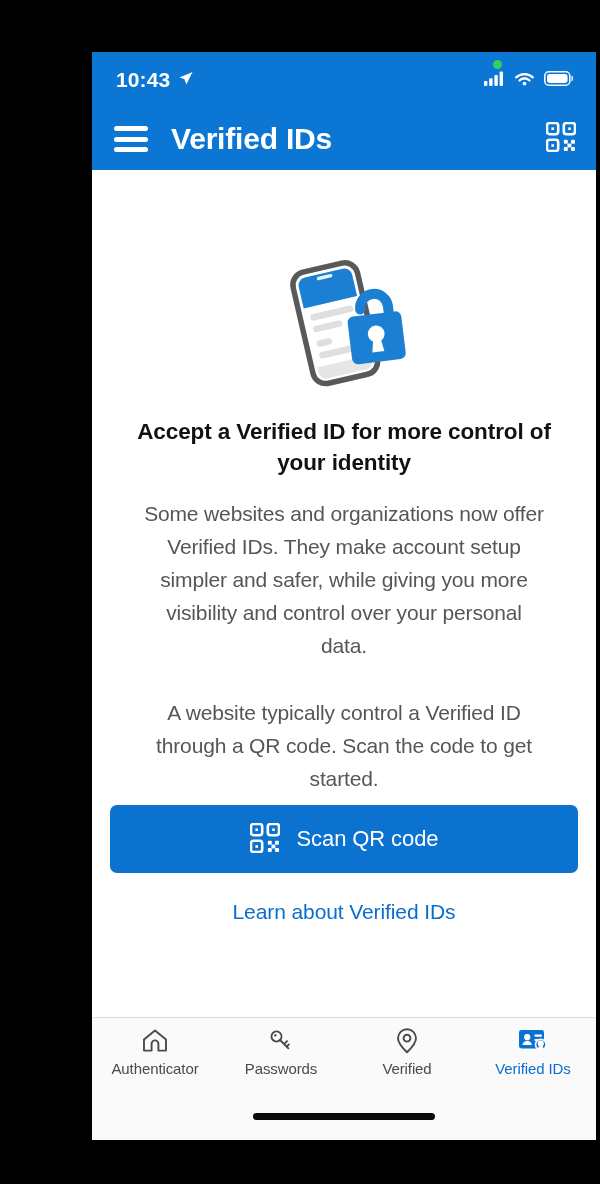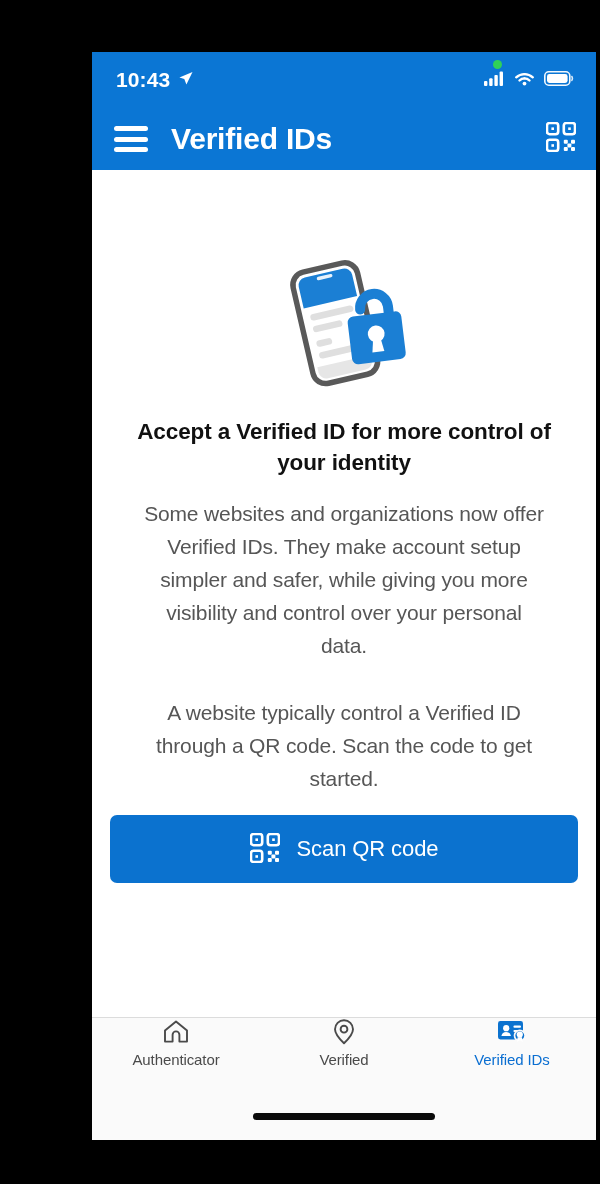--- a/index.html
+++ b/index.html
@@ -171,20 +171,21 @@
   .bottom-gap { height: 118px; flex: 0 0 auto; }
 
   
   .tab-bar {
     flex: 0 0 auto;
     height: 75px;
     background: #fafafa;
     border-top: 1px solid #dcdcdc;
     display: flex;
     align-items: flex-start;
+    padding-top: 9px;
   }
   .tab {
     flex: 1 1 0;
     display: flex;
     flex-direction: column;
     align-items: center;
     gap: 6px;
     cursor: pointer;
   }
   .tab-icon {
@@ -337,35 +338,48 @@
           <rect x="17.8" y="17.8" width="4" height="4" rx="1" fill="#ffffff"></rect>
           <rect x="25" y="17.8" width="4" height="4" rx="1" fill="#ffffff"></rect>
           <rect x="21.4" y="21.4" width="4" height="4" rx="1" fill="#ffffff"></rect>
           <rect x="17.8" y="25" width="4" height="4" rx="1" fill="#ffffff"></rect>
           <rect x="25" y="25" width="4" height="4" rx="1" fill="#ffffff"></rect>
         </svg>
       </span>
       <span class="scan-btn-label">Scan QR code</span>
     </button>
 
+    <a class="learn-link">Learn about Verified IDs</a>
 
     <div class="bottom-gap"></div>
   </div>
 
   <div class="tab-bar">
 
     <div class="tab">
       <span class="tab-icon">
         <svg width="26" height="25" viewBox="0 0 26 25">
           <path d="M2 11.5 L13 2.4 L24 11.5 V22.6 H16.4 V15.8 a3.4 3.4 0 0 0 -6.8 0 V22.6 H2 Z" fill="none" stroke="#4a4a4a" stroke-width="1.9" stroke-linejoin="round"></path>
         </svg>
       </span>
       <span class="tab-label">Authenticator</span>
     </div>
 
+    <div class="tab">
+      <span class="tab-icon">
+        <svg width="26" height="26" viewBox="0 0 26 26">
+          <g transform="rotate(-45 13 13)">
+            <circle cx="13" cy="6.6" r="5" fill="none" stroke="#4a4a4a" stroke-width="1.9"></circle>
+            <circle cx="13" cy="5" r="1.2" fill="#4a4a4a"></circle>
+            <path d="M13 11.6 V23.4 M13 17.4 H17.2 M13 21 H16.2" fill="none" stroke="#4a4a4a" stroke-width="1.9" stroke-linecap="round" stroke-linejoin="round"></path>
+          </g>
+        </svg>
+      </span>
+      <span class="tab-label">Passwords</span>
+    </div>
 
     <div class="tab">
       <span class="tab-icon">
         <svg width="24" height="26" viewBox="0 0 24 26">
           <path d="M12 24.2 C12 24.2 21 15.6 21 10.2 a9 9 0 0 0 -18 0 C3 15.6 12 24.2 12 24.2 Z" fill="none" stroke="#4a4a4a" stroke-width="1.9" stroke-linejoin="round"></path>
           <circle cx="12" cy="10.2" r="3.4" fill="none" stroke="#4a4a4a" stroke-width="1.9"></circle>
         </svg>
       </span>
       <span class="tab-label">Verified</span>
     </div>

